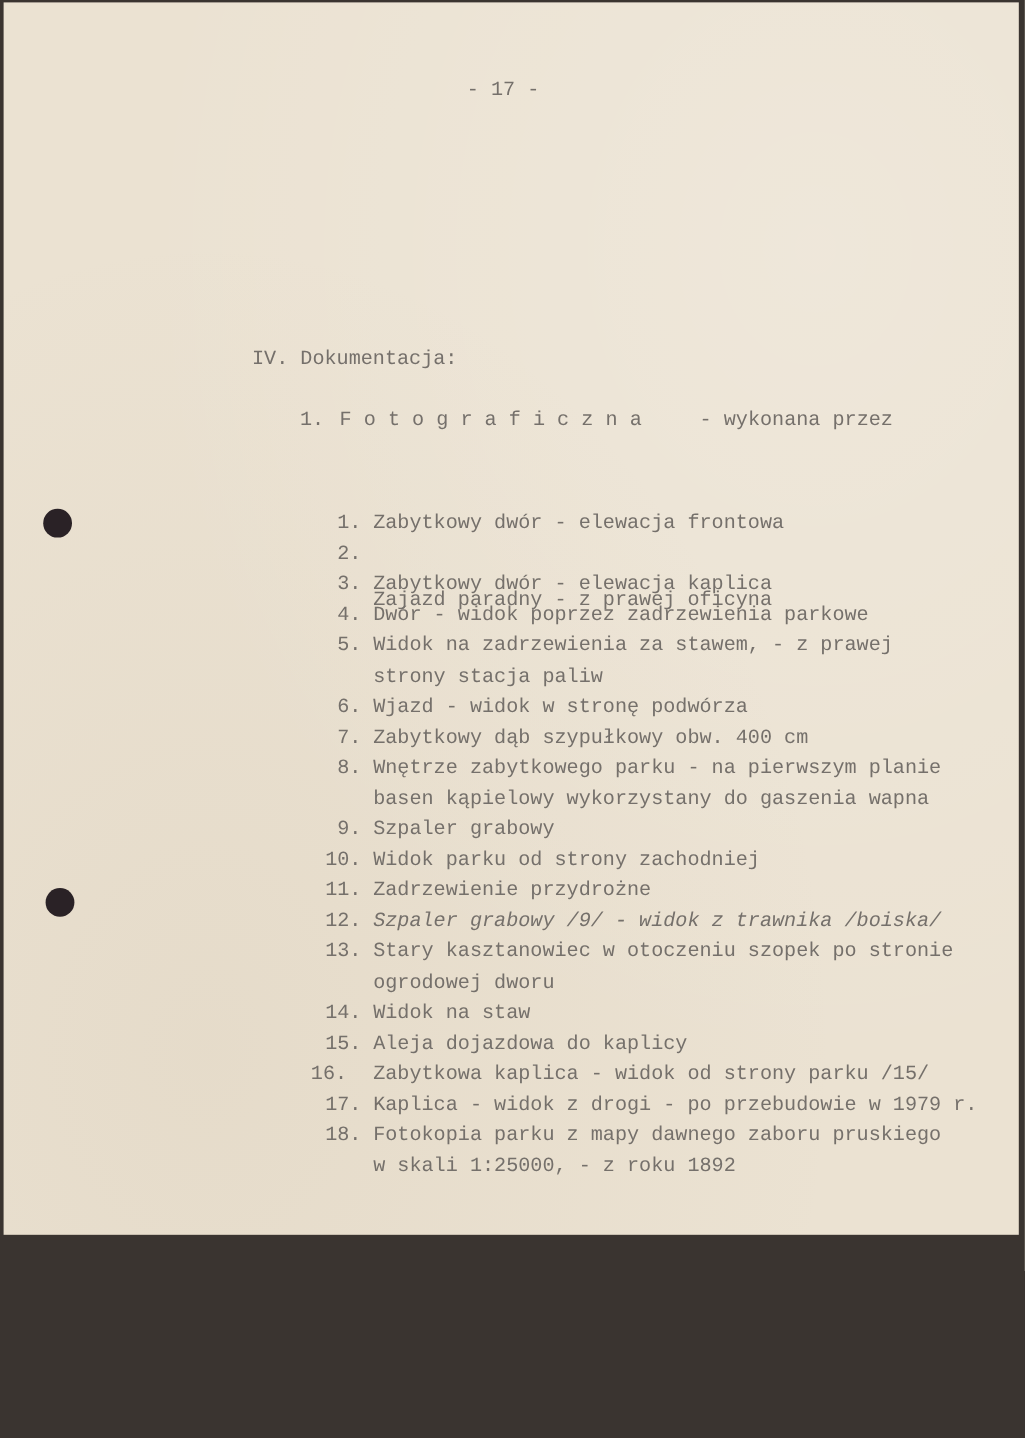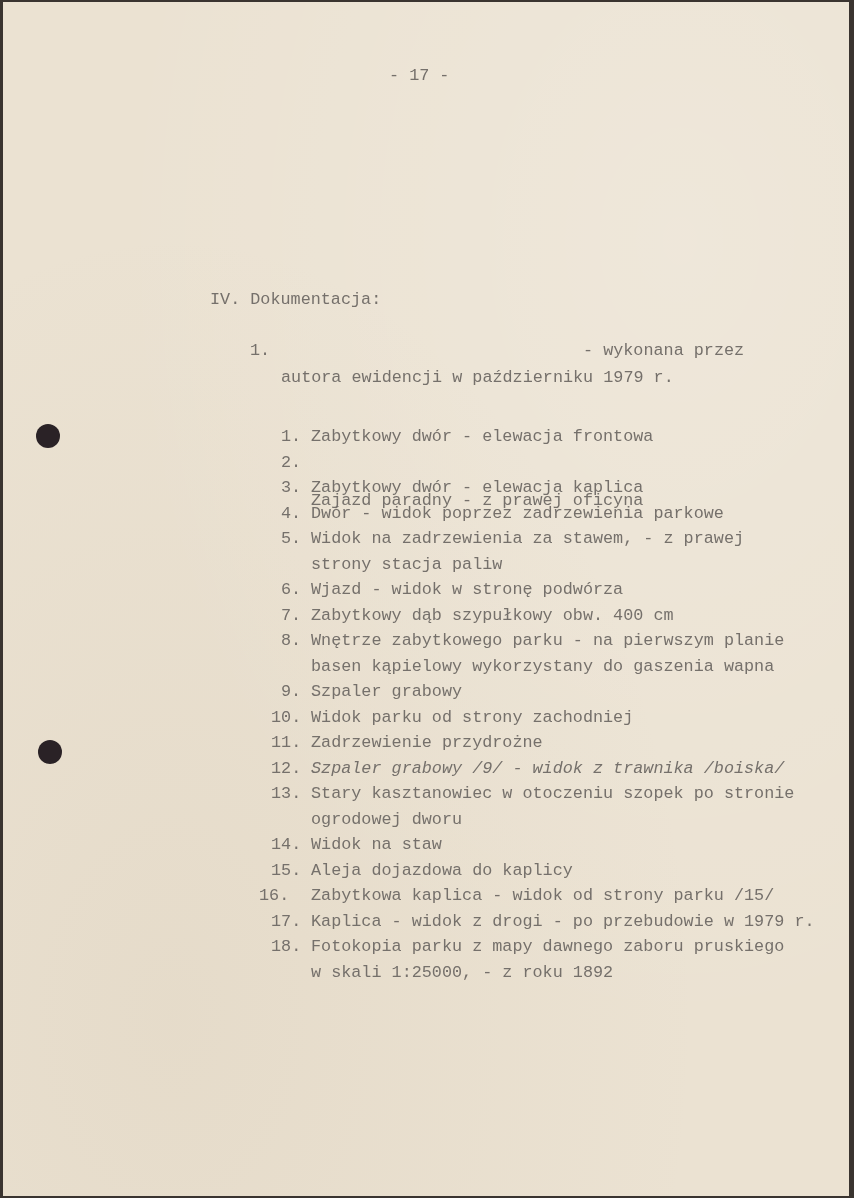--- a/index.html
+++ b/index.html
@@ -1,21 +1,21 @@
 <!DOCTYPE html>
 <html><head>
   <meta charset="utf-8">
   <style>
     html, body { margin: 0; padding: 0; }
     body {
       width: 854px; height: 1198px; position: relative; overflow: hidden;
       background: #3a3430;
     }
     .page {
-      position: absolute; left: 3px; top: 2px; width: 846px; height: 1194px;
+      position: absolute; left: 3px; top: 2px; width: 846px; height: 1027px;
       background: #ebe2d2;
       background-image:
         radial-gradient(ellipse at 80% 20%, rgba(255,255,255,0.18), rgba(255,255,255,0) 60%),
         radial-gradient(ellipse at 20% 85%, rgba(180,160,130,0.10), rgba(0,0,0,0) 55%);
     }
     .tw {
       position: absolute; white-space: pre;
       font-family: "Liberation Mono", "DejaVu Sans Mono", monospace;
       font-size: 16.8px; line-height: 20px; color: #75706b;
       letter-spacing: 0px;
@@ -31,22 +31,22 @@
 <div class="page">
 
   <div class="hole" style="left:33px; top:422px;"></div>
   <div class="hole" style="left:35px; top:738px;"></div>
 
   <div class="tw" style="left:386px; top:64px;">- 17 -</div>
 
   <div class="tw" style="left:207px; top:288px;">IV. Dokumentacja:</div>
 
   <div class="tw" style="left:247px; top:339px;">1.</div>
+  <div class="tw" style="left:280px; top:339px;">F o t o g r a f i c z n a</div>
   <div class="tw" style="left:580px; top:339px;">- wykonana przez</div>
-  <div class="tw" style="left:278px; top:366px;">autora ewidencji w październiku 1979 r.</div>
 
   <div>
     <div class="tw" style="left:278px; top:425px;">1.</div>
     <div class="tw" style="left:308px; top:425px;">Zabytkowy dwór - elewacja frontowa</div>
 
     <div class="tw" style="left:278px; top:451px;">2.</div>
     <div class="tw" style="left:308px; top:473px;margin-top:16px;">Zajazd paradny - z prawej oficyna</div>
 
     <div class="tw" style="left:278px; top:476px;">3.</div>
     <div class="tw" style="left:308px; top:476px;">Zabytkowy dwór - elewacja kaplica</div>

